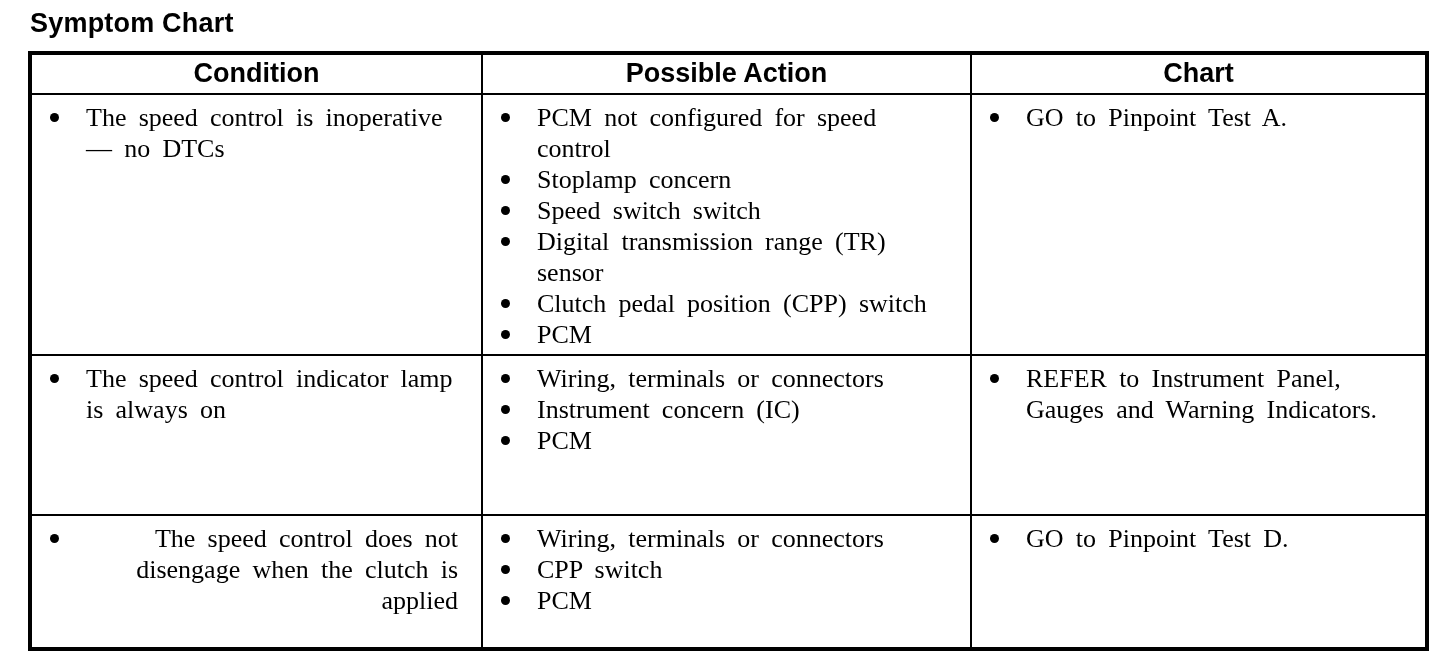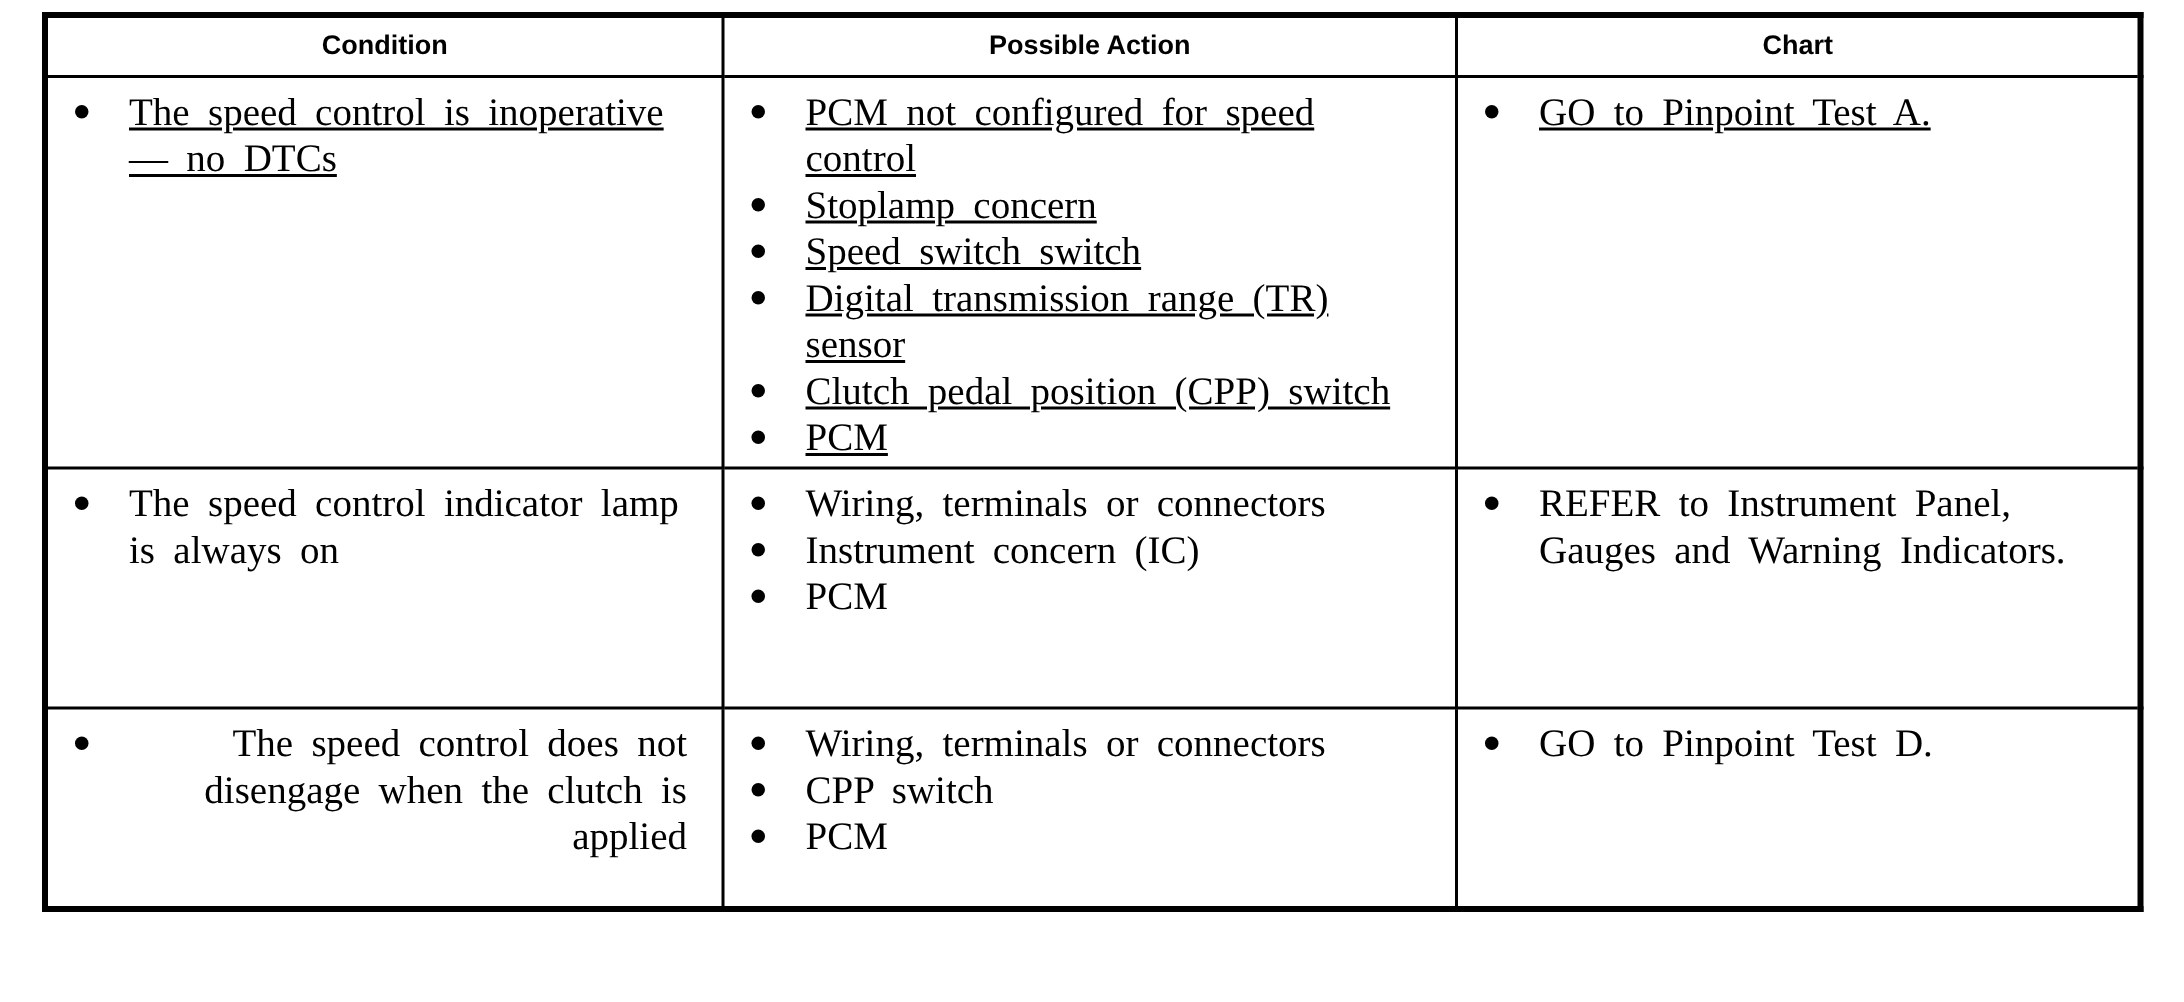--- a/index.html
+++ b/index.html
@@ -33,29 +33,29 @@
     border: 2px solid #000000;
     margin: 0;
   }
   .symptom-chart col.c1 { width: 452px; }
   .symptom-chart col.c2 { width: 489px; }
   .symptom-chart col.c3 { width: 456px; }
   .symptom-chart thead th {
     height: 35px;
     font-family: "Liberation Sans", "DejaVu Sans", sans-serif;
     font-weight: bold;
-    font-size: 18px;
+    font-size: 27px;
     vertical-align: middle;
     padding: 1px 0 2px 0;
   }
   .symptom-chart tbody td {
     vertical-align: top;
     padding: 7px 6px 4px 16px;
   }
-  tr.row-1 { height: 204px; text-decoration: underline; }
+  tr.row-1 { height: 204px; }
   tr.row-2 { height: 160px; }
   tr.row-3 { height: 134px; }
   ul.cell-list {
     list-style: none;
     margin: 0;
     padding: 0;
   }
   .cell-list li {
     position: relative;
     padding-left: 38px;
@@ -75,20 +75,21 @@
   }
   td.col-condition li { max-width: 372px; }
   td.col-sources  li { max-width: 390px; }
   td.col-action   li { max-width: 420px; }
   li.first-line-indent { text-indent: 10px; text-align: right; }
 </style>
 </head>
 <body>
 
 <div class="page">
+  <h1 class="doc-title">Symptom Chart</h1>
 
   <table class="symptom-chart">
     <colgroup>
       <col class="c1">
         <col class="c2">
         <col class="c3">
     </colgroup>
     <thead>
       <tr>
         <th>Condition</th>

